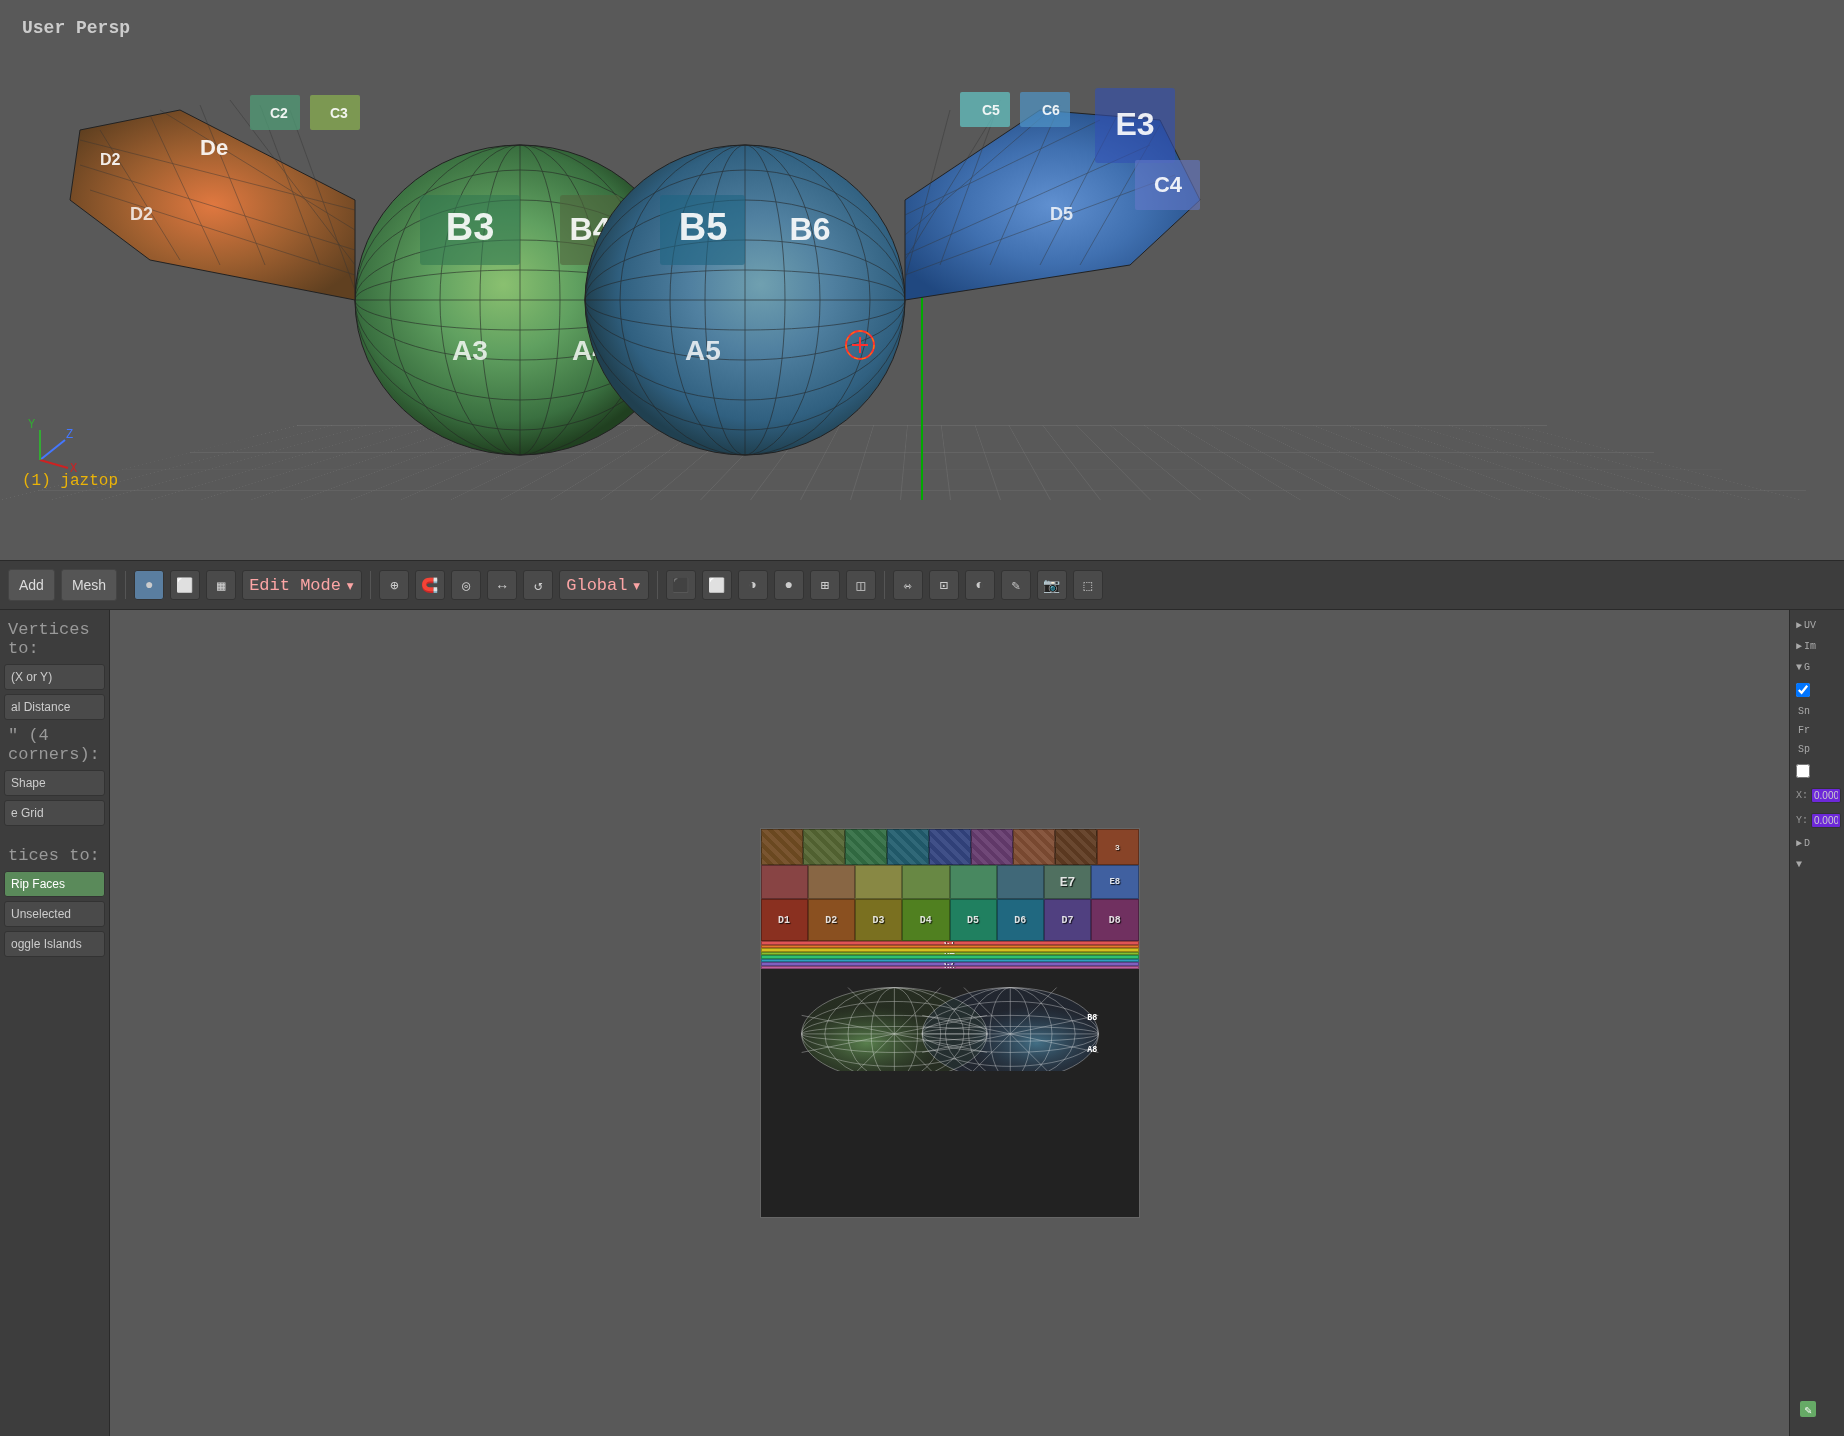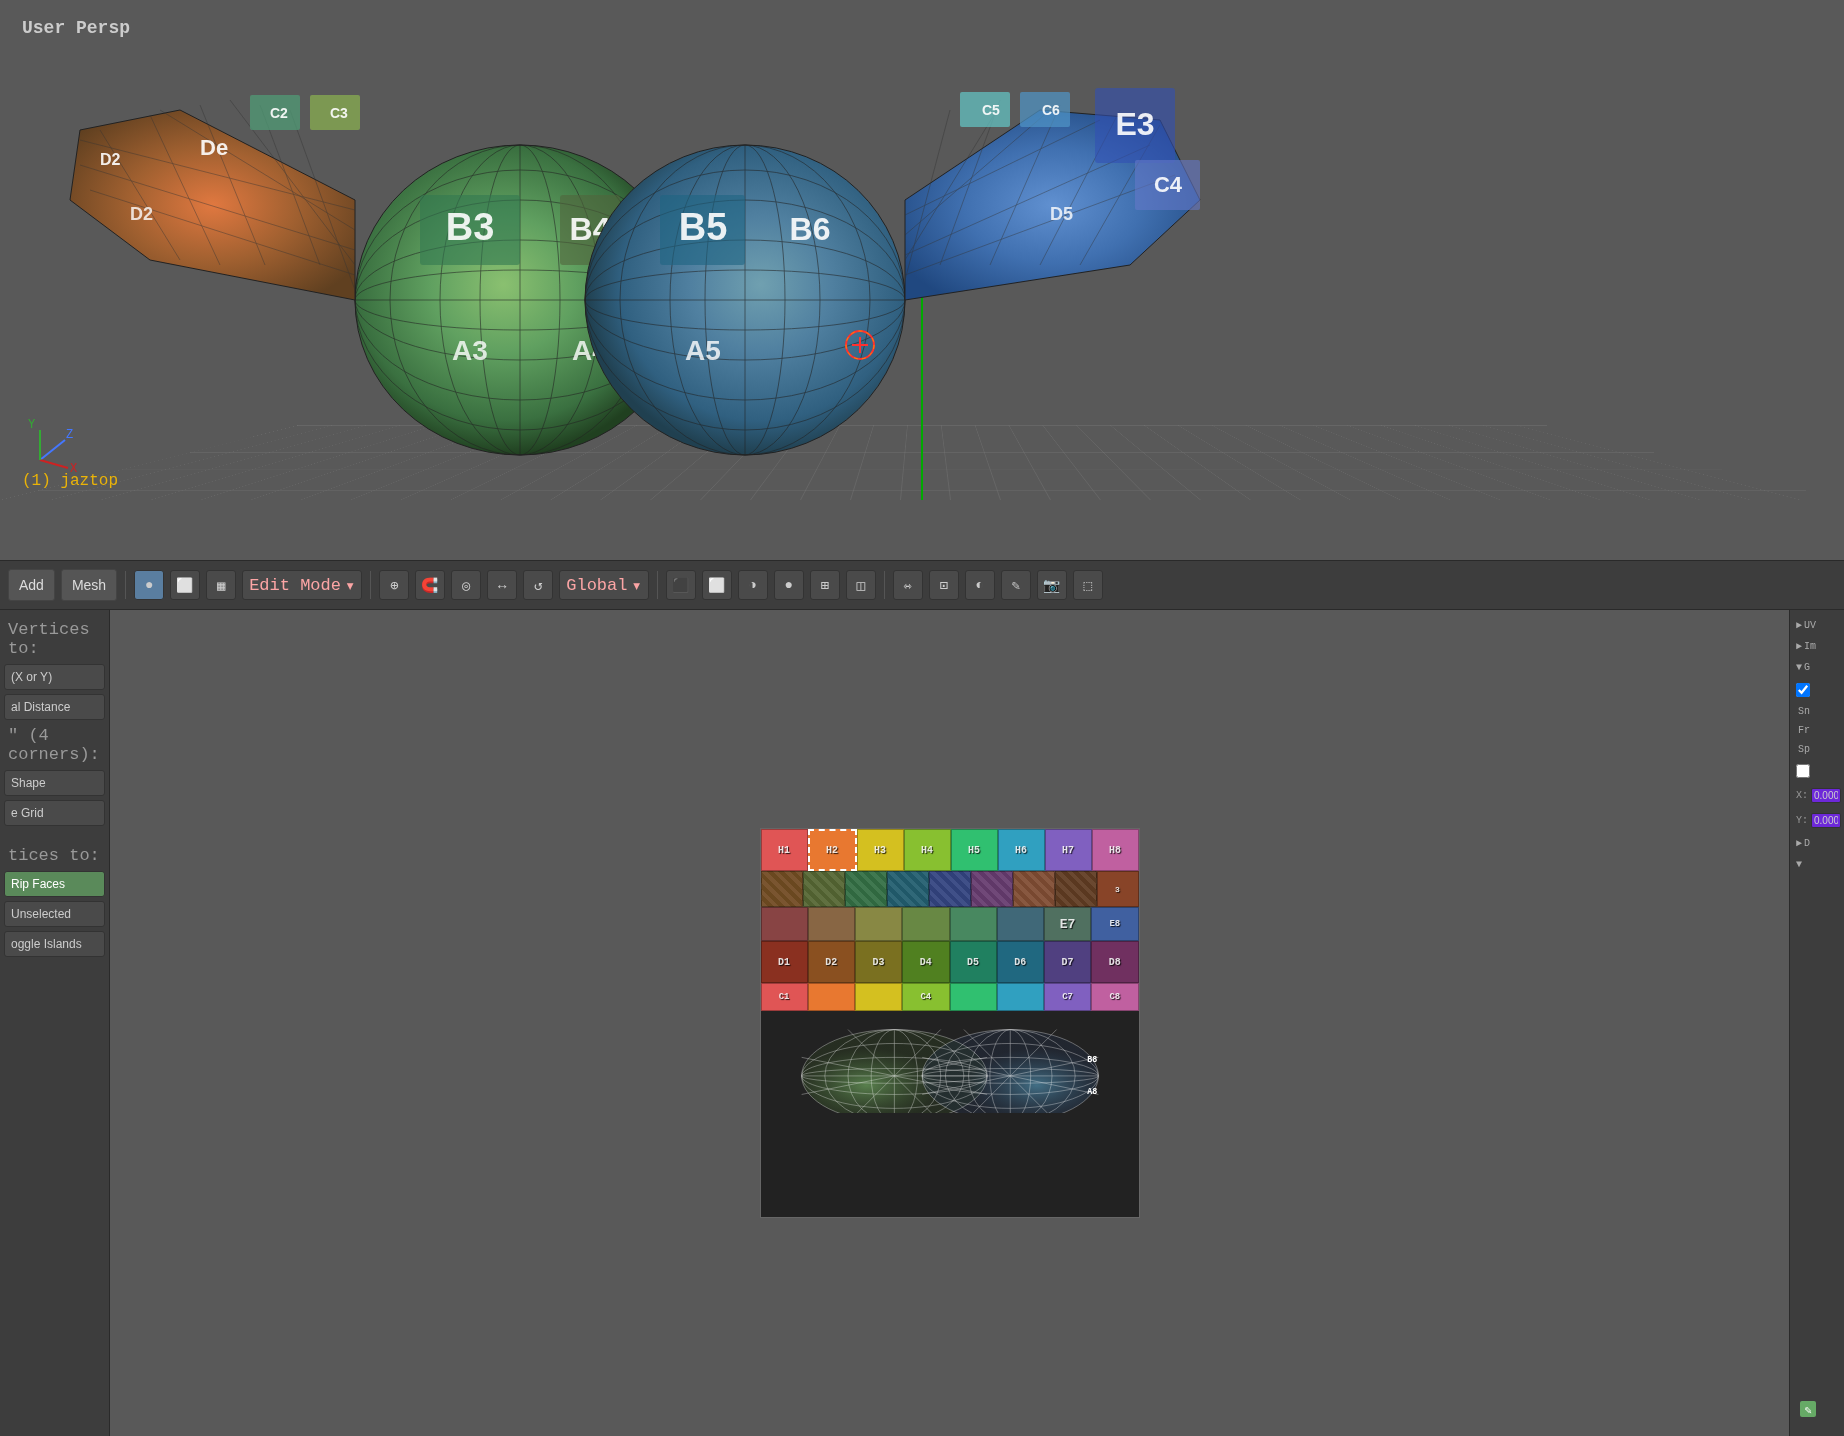--- a/index.html
+++ b/index.html
@@ -443,46 +443,20 @@
     <div style="height:10px"></div>
     <div class="panel-label">tices to:</div>
     <button class="panel-btn highlight">Rip Faces</button>
     <button class="panel-btn">Unselected</button>
     <button class="panel-btn">oggle Islands</button>
   </div>
 
   <div id="center-panel">
     <div id="uv-canvas">
 
-      <div class="uv-row">
-        <div class="uv-cell" style="background:#e05555;">
-            <span>H1</span>
-          </div>
-        <div class="uv-cell" style="background:#e87830;border:2px dashed #fff;">
-            <span>H2</span>
-          </div>
-        <div class="uv-cell" style="background:#d4c020;">
-            <span>H3</span>
-          </div>
-        <div class="uv-cell" style="background:#88c030;">
-            <span>H4</span>
-          </div>
-        <div class="uv-cell" style="background:#30c070;">
-            <span>H5</span>
-          </div>
-        <div class="uv-cell" style="background:#30a0c0;">
-            <span>H6</span>
-          </div>
-        <div class="uv-cell" style="background:#8060c0;">
-            <span>H7</span>
-          </div>
-        <div class="uv-cell" style="background:#c060a0;">
-            <span>H8</span>
-          </div>
-      </div>
 
 
       <div class="uv-row" style="height:36px;">
         <div class="uv-cell" style="background:repeating-linear-gradient(45deg,#7a5530,#7a5530 4px,#6a4820 4px,#6a4820 8px);"></div>
         <div class="uv-cell" style="background:repeating-linear-gradient(45deg,#607040,#607040 4px,#506030 4px,#506030 8px);"></div>
         <div class="uv-cell" style="background:repeating-linear-gradient(45deg,#407850,#407850 4px,#306840 4px,#306840 8px);"></div>
         <div class="uv-cell" style="background:repeating-linear-gradient(45deg,#306878,#306878 4px,#205868 4px,#205868 8px);"></div>
         <div class="uv-cell" style="background:repeating-linear-gradient(45deg,#405088,#405088 4px,#304078 4px,#304078 8px);"></div>
         <div class="uv-cell" style="background:repeating-linear-gradient(45deg,#704878,#704878 4px,#603868 4px,#603868 8px);"></div>
         <div class="uv-cell" style="background:repeating-linear-gradient(45deg,#885840,#885840 4px,#784830 4px,#784830 8px);"></div>
@@ -523,21 +497,21 @@
         <div class="uv-cell" style="background:#504080;">
             <span>D7</span>
           </div>
         <div class="uv-cell" style="background:#703060;">
             <span>D8</span>
           </div>
       </div>
 
       <div style="position:relative; flex:1; min-height:130px; width:100%; background:#222; overflow:hidden;">
 
-        <div style="display:flex; position:absolute; top:0; left:0; right:0; height:28px;">
+        <div style="display:flex; position:absolute; top:0; left:0; right:0; height:28px;flex-direction:column;">
           <div class="uv-cell" style="background:#e05555; height:28px; font-size:9px;">C1</div>
           <div class="uv-cell" style="background:#e87830; height:28px; font-size:9px;"></div>
           <div class="uv-cell" style="background:#d4c020; height:28px; font-size:9px;"></div>
           <div class="uv-cell" style="background:#88c030; height:28px; font-size:9px;">C4</div>
           <div class="uv-cell" style="background:#30c070; height:28px; font-size:9px;"></div>
           <div class="uv-cell" style="background:#30a0c0; height:28px; font-size:9px;"></div>
           <div class="uv-cell" style="background:#8060c0; height:28px; font-size:9px;">C7</div>
           <div class="uv-cell" style="background:#c060a0; height:28px; font-size:9px;">C8</div>
         </div>
 

